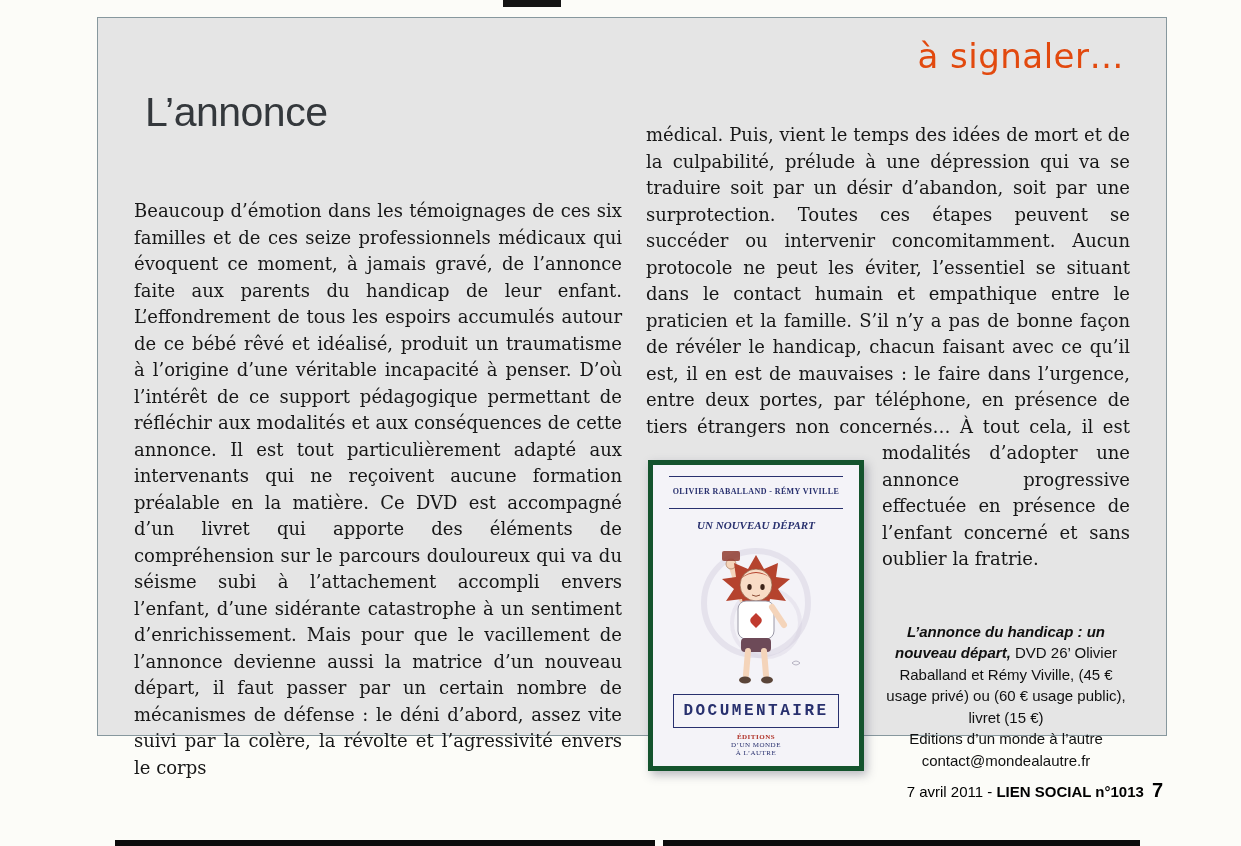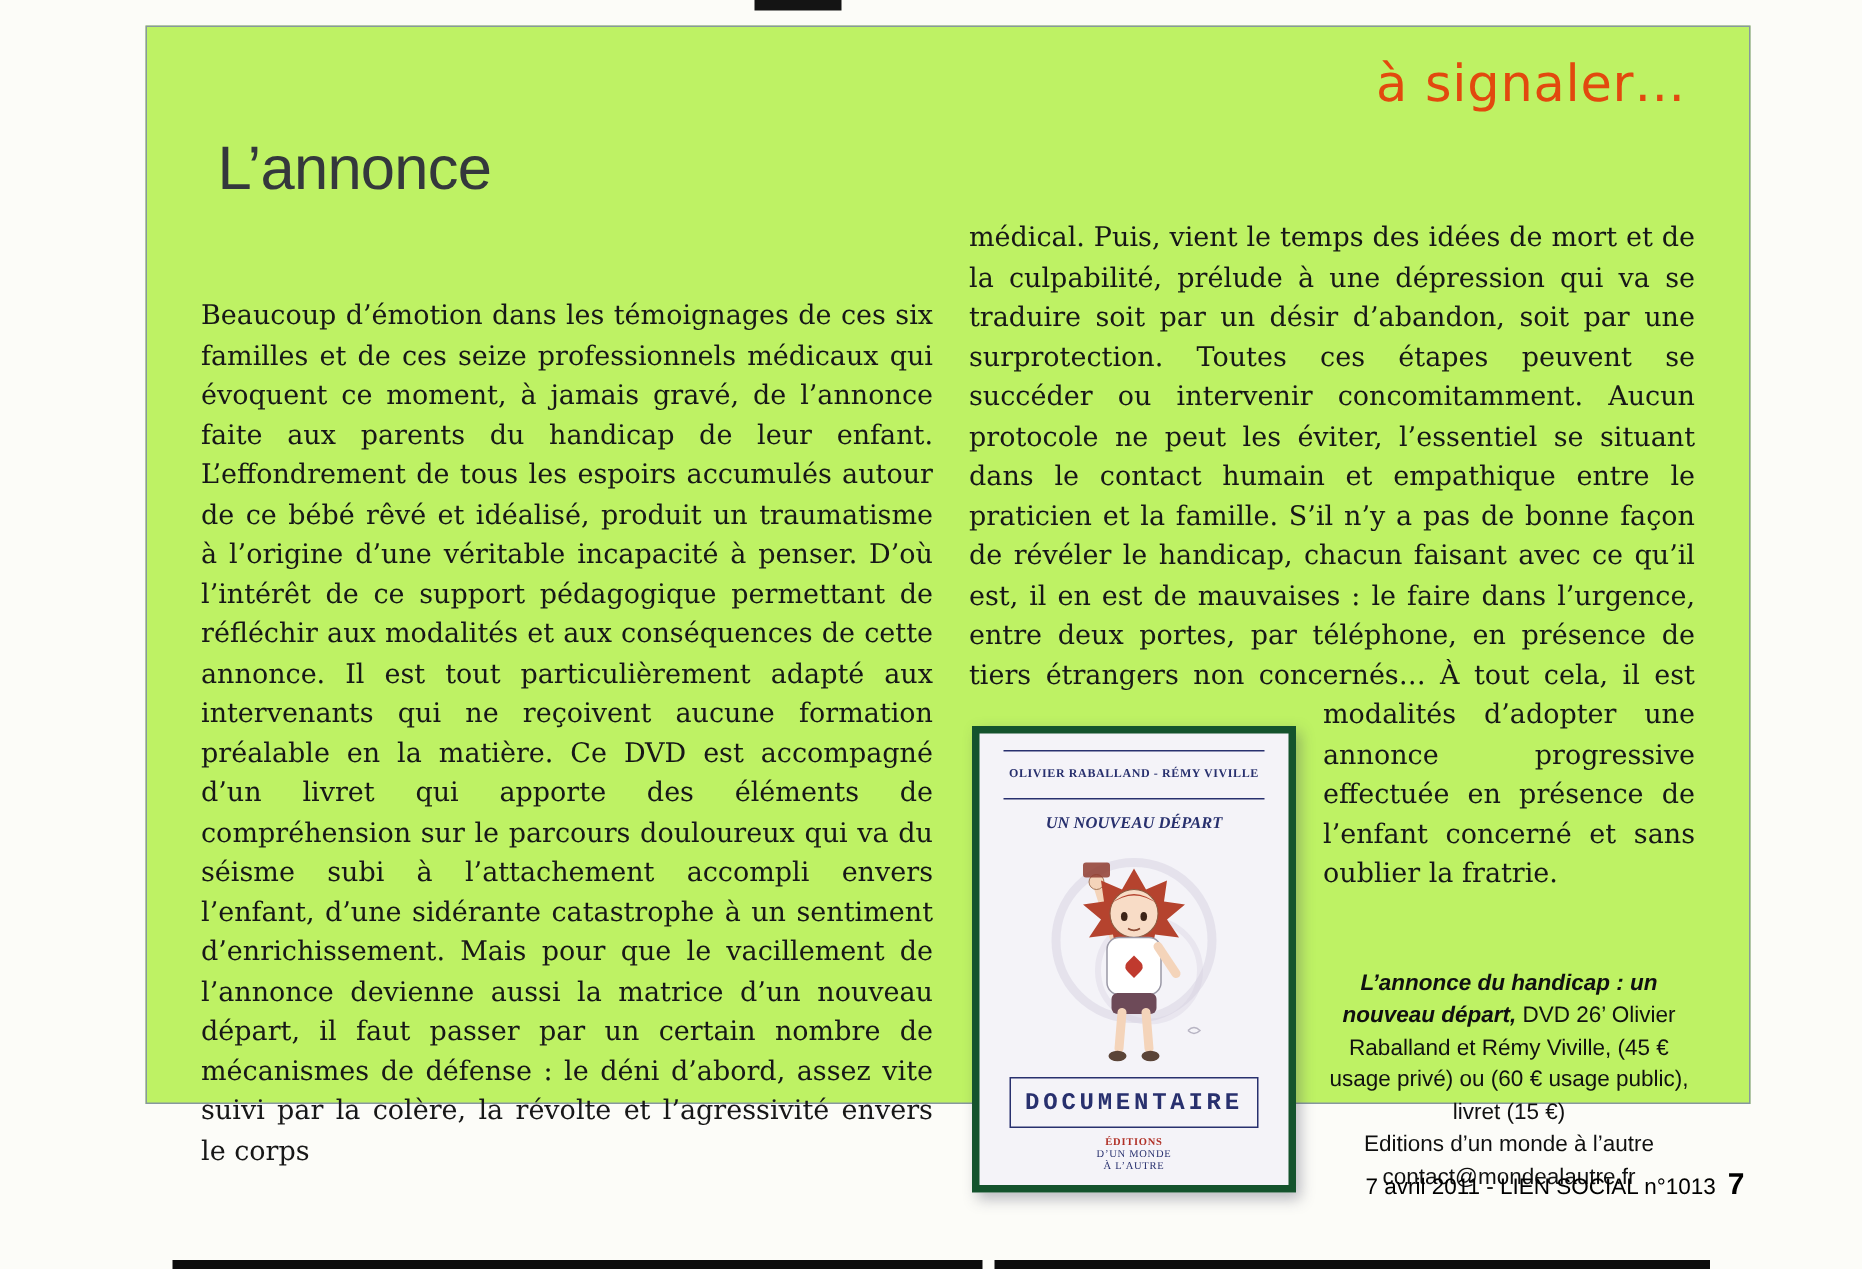--- a/index.html
+++ b/index.html
@@ -12,21 +12,21 @@
 
   
   .scan-mark-top{position:absolute;left:503px;top:0;width:58px;height:7px;background:#141414;}
   .scan-bar{position:absolute;bottom:0;height:6px;background:#0c0c0c;}
   .scan-bar-left{left:115px;width:540px;}
   .scan-bar-right{left:663px;width:477px;}
 
   
   .content-box{
     position:absolute;left:97px;top:17px;width:1070px;height:719px;
-    background:#bef264;border:1px solid #87989e;box-sizing:border-box;
+    background:#e5e5e5;border:1px solid #87989e;box-sizing:border-box;
   }
 
   .tagline{
     position:absolute;top:18px;right:42px;
     font-family:"DejaVu Sans", sans-serif;
     font-size:34px;color:#e2490e;letter-spacing:0.5px;
   }
 
   .article-title{
     position:absolute;left:36px;top:60px;margin:11px;
@@ -34,21 +34,21 @@
     font-weight:normal;font-size:41px;line-height:47px;
     color:#34383c;letter-spacing:-0.5px;
   }
   .article-title .t-line{display:block;}
 
   .body{
     margin:0;text-align:justify;color:#171717;
     font-size:18px;line-height:26.5px;
   }
   .col-left{position:absolute;left:36px;top:180px;width:488px;}
-  .col-right{position:absolute;left:548px;top:104px;width:484px;margin-top:24px;}
+  .col-right{position:absolute;left:548px;top:104px;width:484px;}
 
   
   .dvd-cover{
     display:block;float:left;width:190px;
     padding:9px 8px;margin:20px 18px 8px 2px;
     background:#f4f3f8;border:5px solid #14532d;
     box-shadow:3px 4px 9px rgba(60,60,85,.35);
     font-family:"Liberation Serif", serif;color:#28306e;text-align:center;
   }
   .cover-rule{display:block;height:1px;background:#28306e;margin:2px 8px;}
@@ -71,21 +71,21 @@
     font-size:15px;line-height:21.5px;color:#101010;
   }
   .caption-title{font-weight:bold;font-style:italic;}
   .caption-line{display:block;}
 
   .footer{
     position:absolute;top:779px;right:78px;
     font-family:"Liberation Sans", sans-serif;
     font-size:15px;color:#000;
   }
-  .footer-brand{font-weight:normal;margin-top:40px;}
+  .footer-brand{font-weight:bold;margin-top:40px;}
   .footer-page{font-weight:bold;font-size:20px;margin-left:8px;}
 </style>
 </head>
 <body>
 
 <div class="page">
 
   <div class="scan-mark-top"></div>
 
   <div class="content-box">

